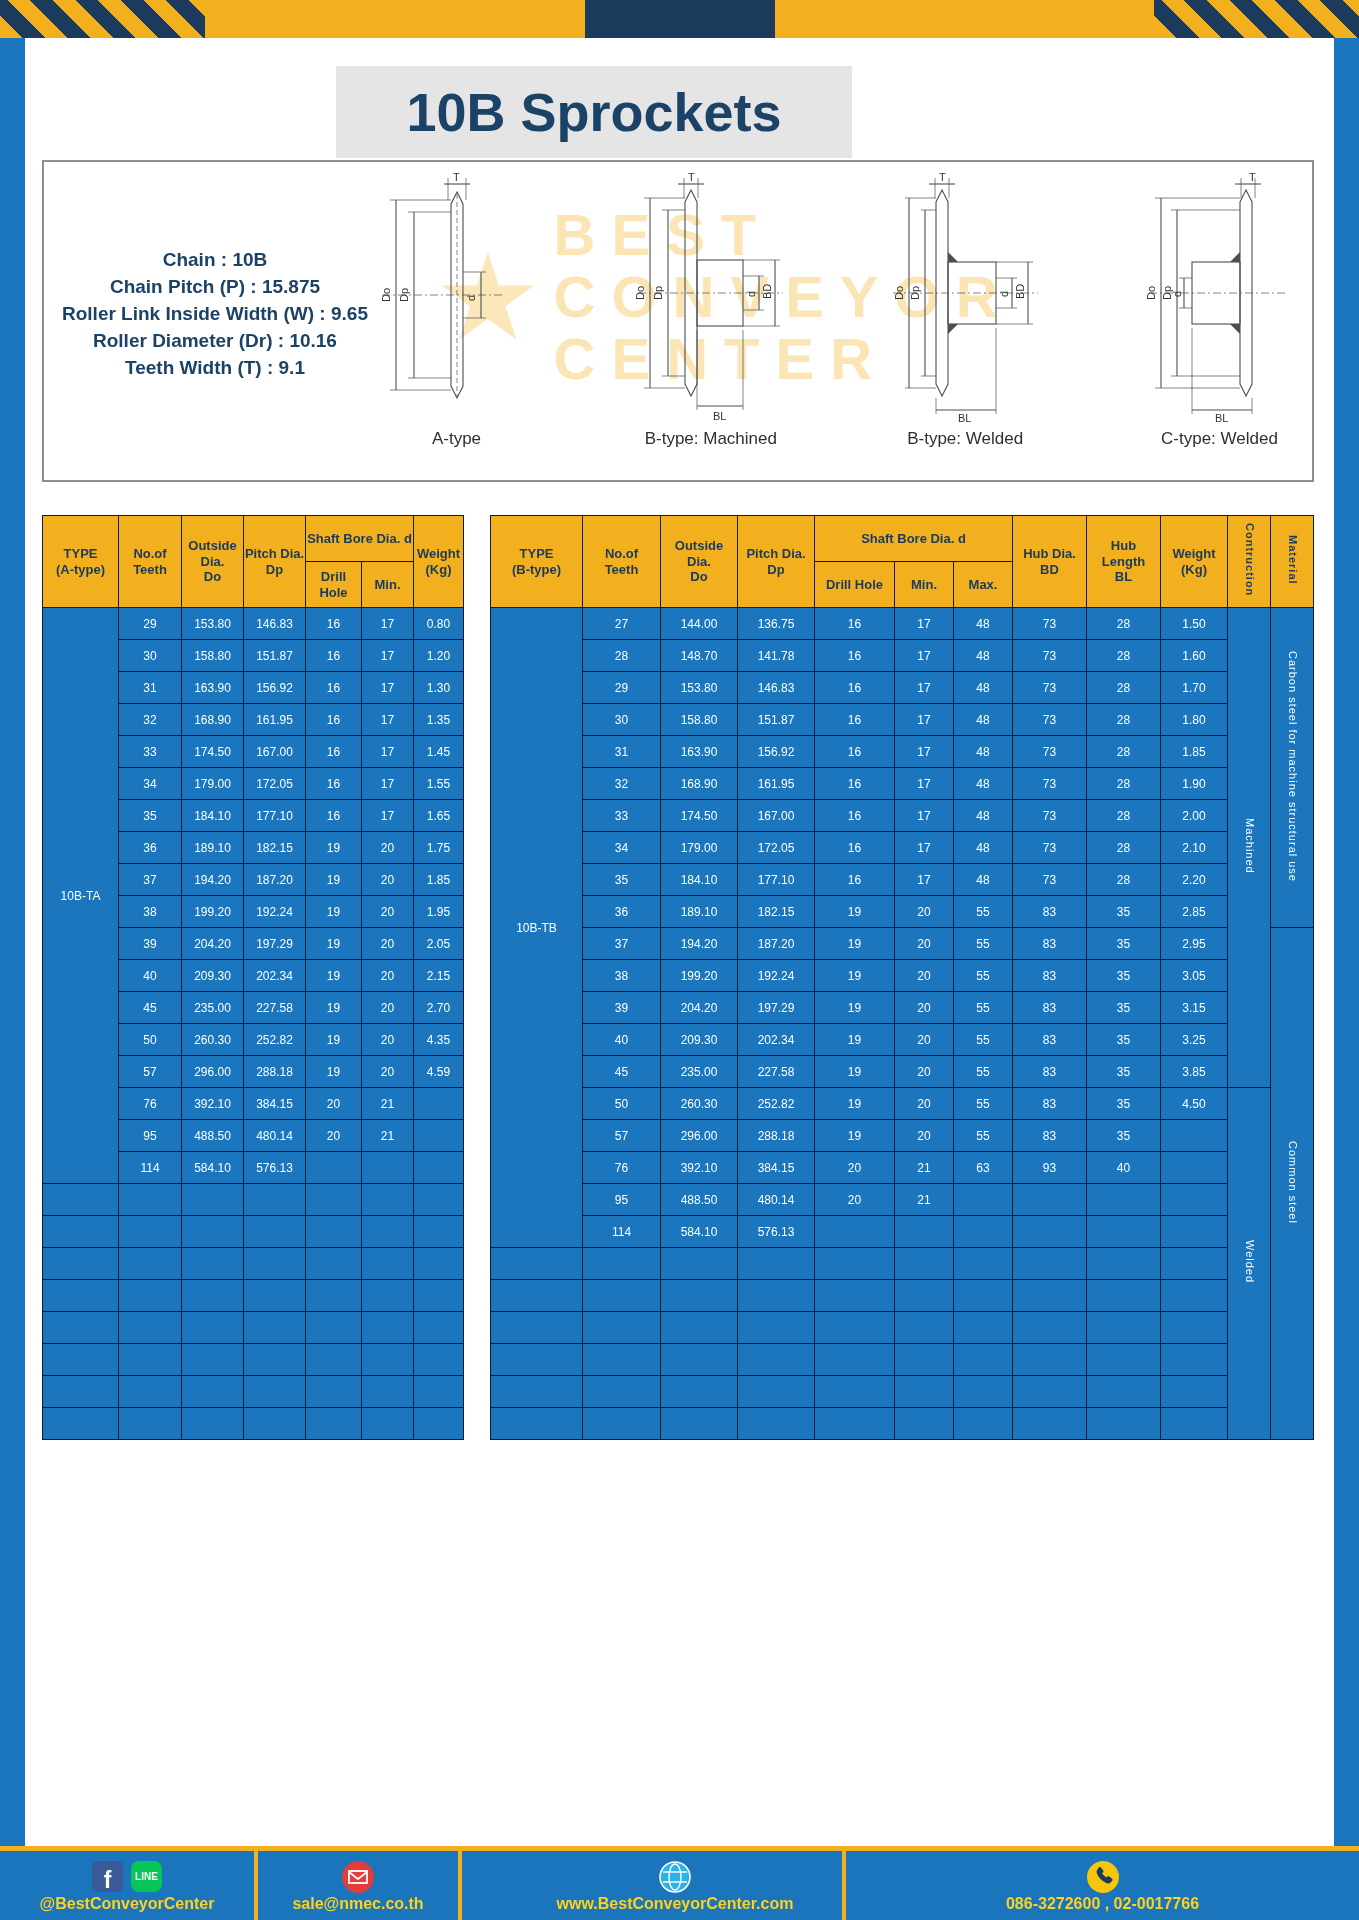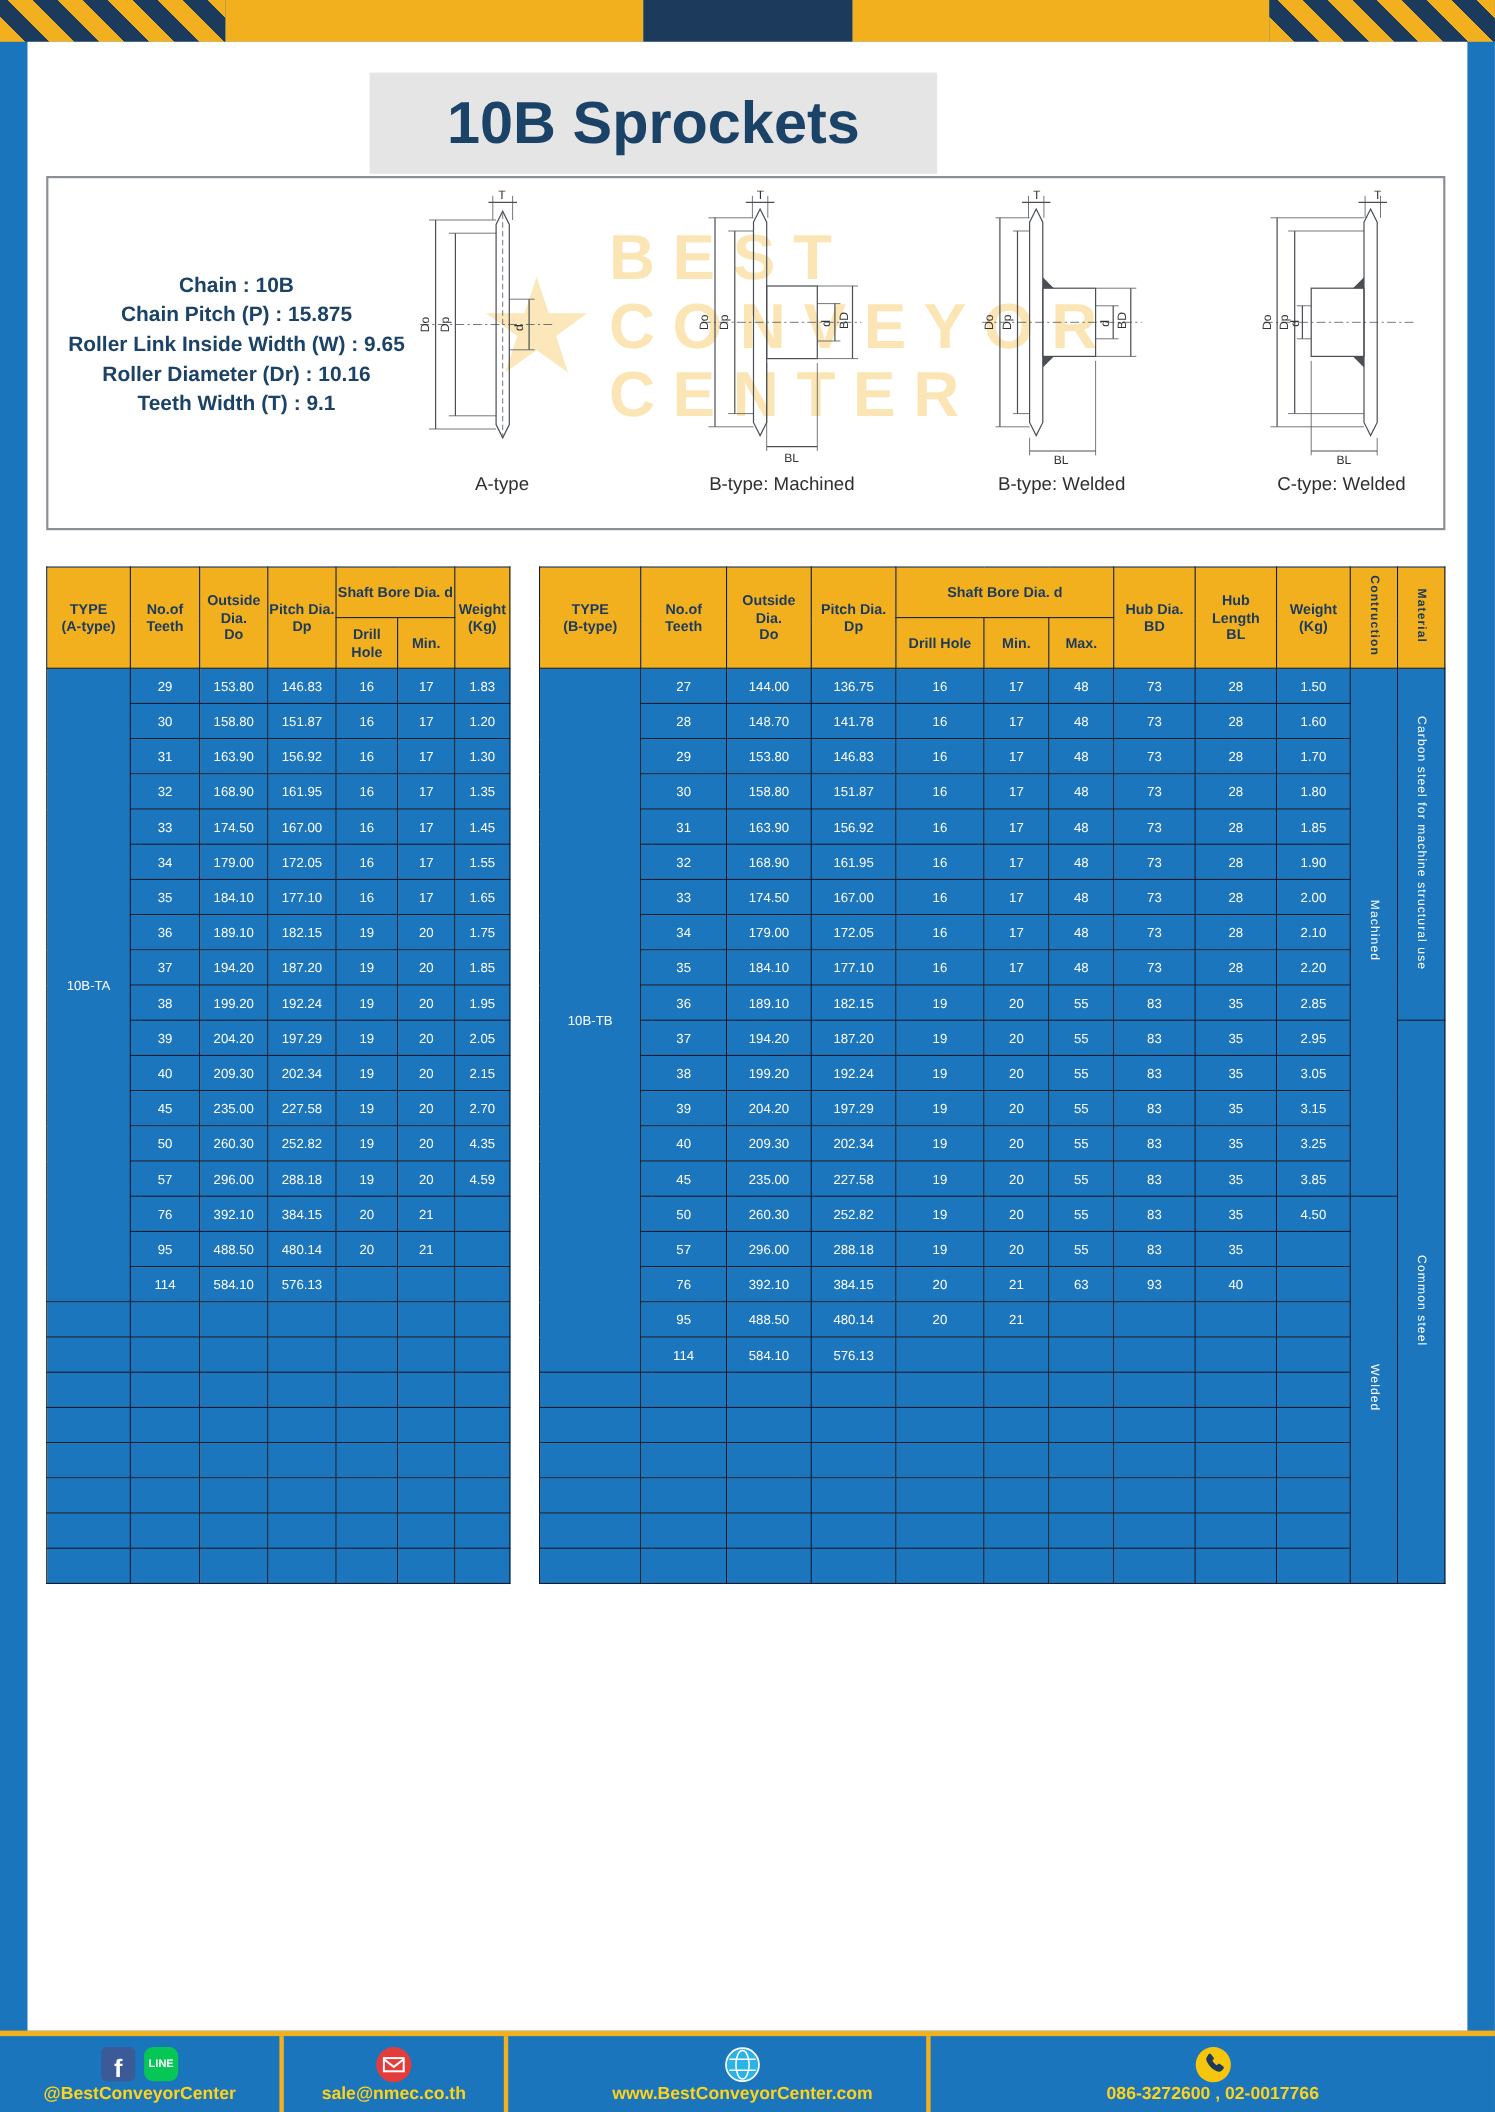--- a/index.html
+++ b/index.html
@@ -279,21 +279,21 @@
         </tr>
       </thead>
       <tbody id="tbodyA">
           <tr>
             <td rowspan="18" class="type-cell">10B-TA</td>
             <td>29</td>
             <td>153.80</td>
             <td>146.83</td>
             <td>16</td>
             <td>17</td>
-            <td>1.83</td>
+            <td>0.80</td>
           </tr>
           <tr>
             <td>30</td>
             <td>158.80</td>
             <td>151.87</td>
             <td>16</td>
             <td>17</td>
             <td>1.20</td>
           </tr>
           <tr>

